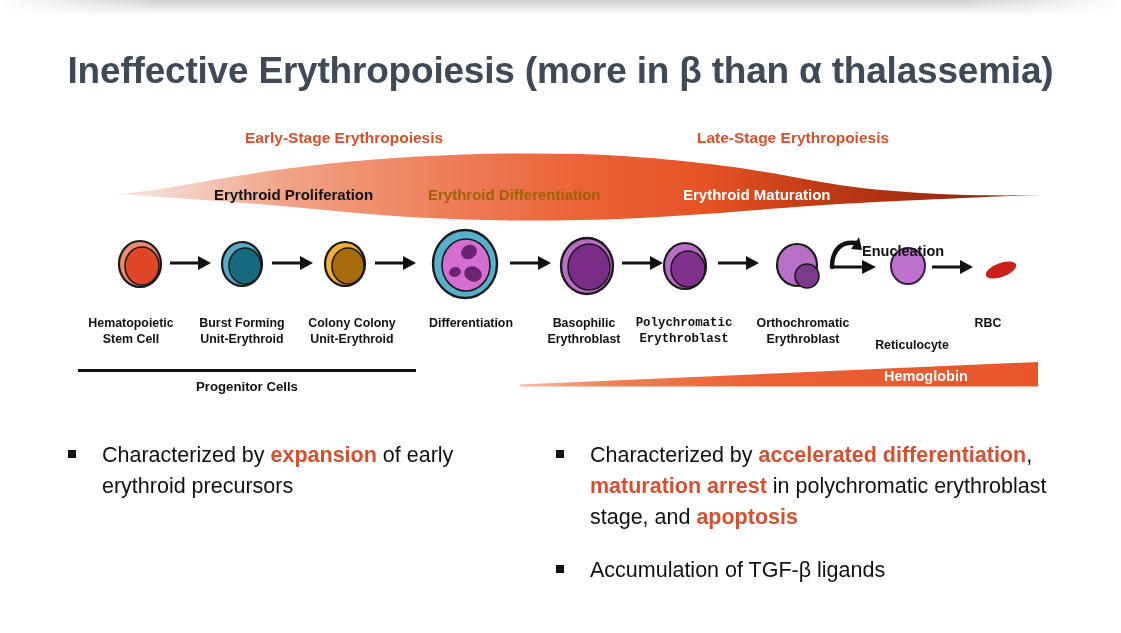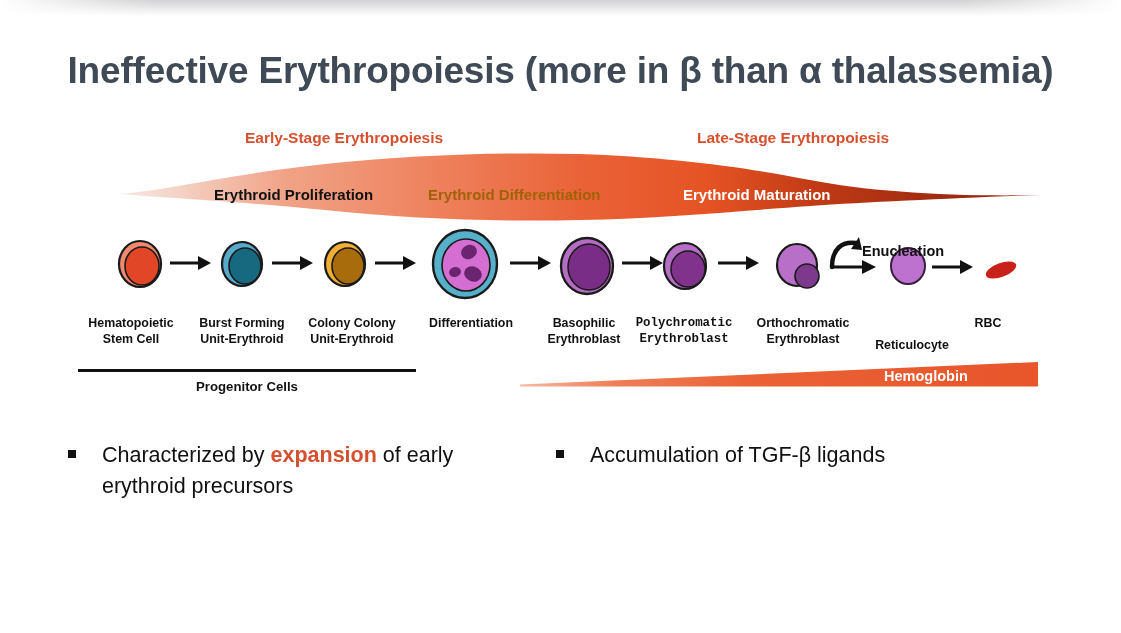--- a/index.html
+++ b/index.html
@@ -372,17 +372,21 @@
 
   <div class="bullets" id="bullets-left">
       <div class="bullet">
         <span class="sq"></span>
         <p><span>Characterized by </span><span class="hl">expansion</span><span> of early erythroid precursors</span></p>
       </div>
     </div>
   <div class="bullets" id="bullets-right">
       <div class="bullet">
         <span class="sq"></span>
+        <p><span>Characterized by </span><span class="hl">accelerated differentiation</span><span>, </span><span class="hl">maturation arrest</span><span> in polychromatic erythroblast stage, and </span><span class="hl">apoptosis</span></p>
+      </div>
+      <div class="bullet">
+        <span class="sq"></span>
         <p><span>Accumulation of TGF-β ligands</span></p>
       </div>
     </div>
 
 </div>
 
 </body></html>

